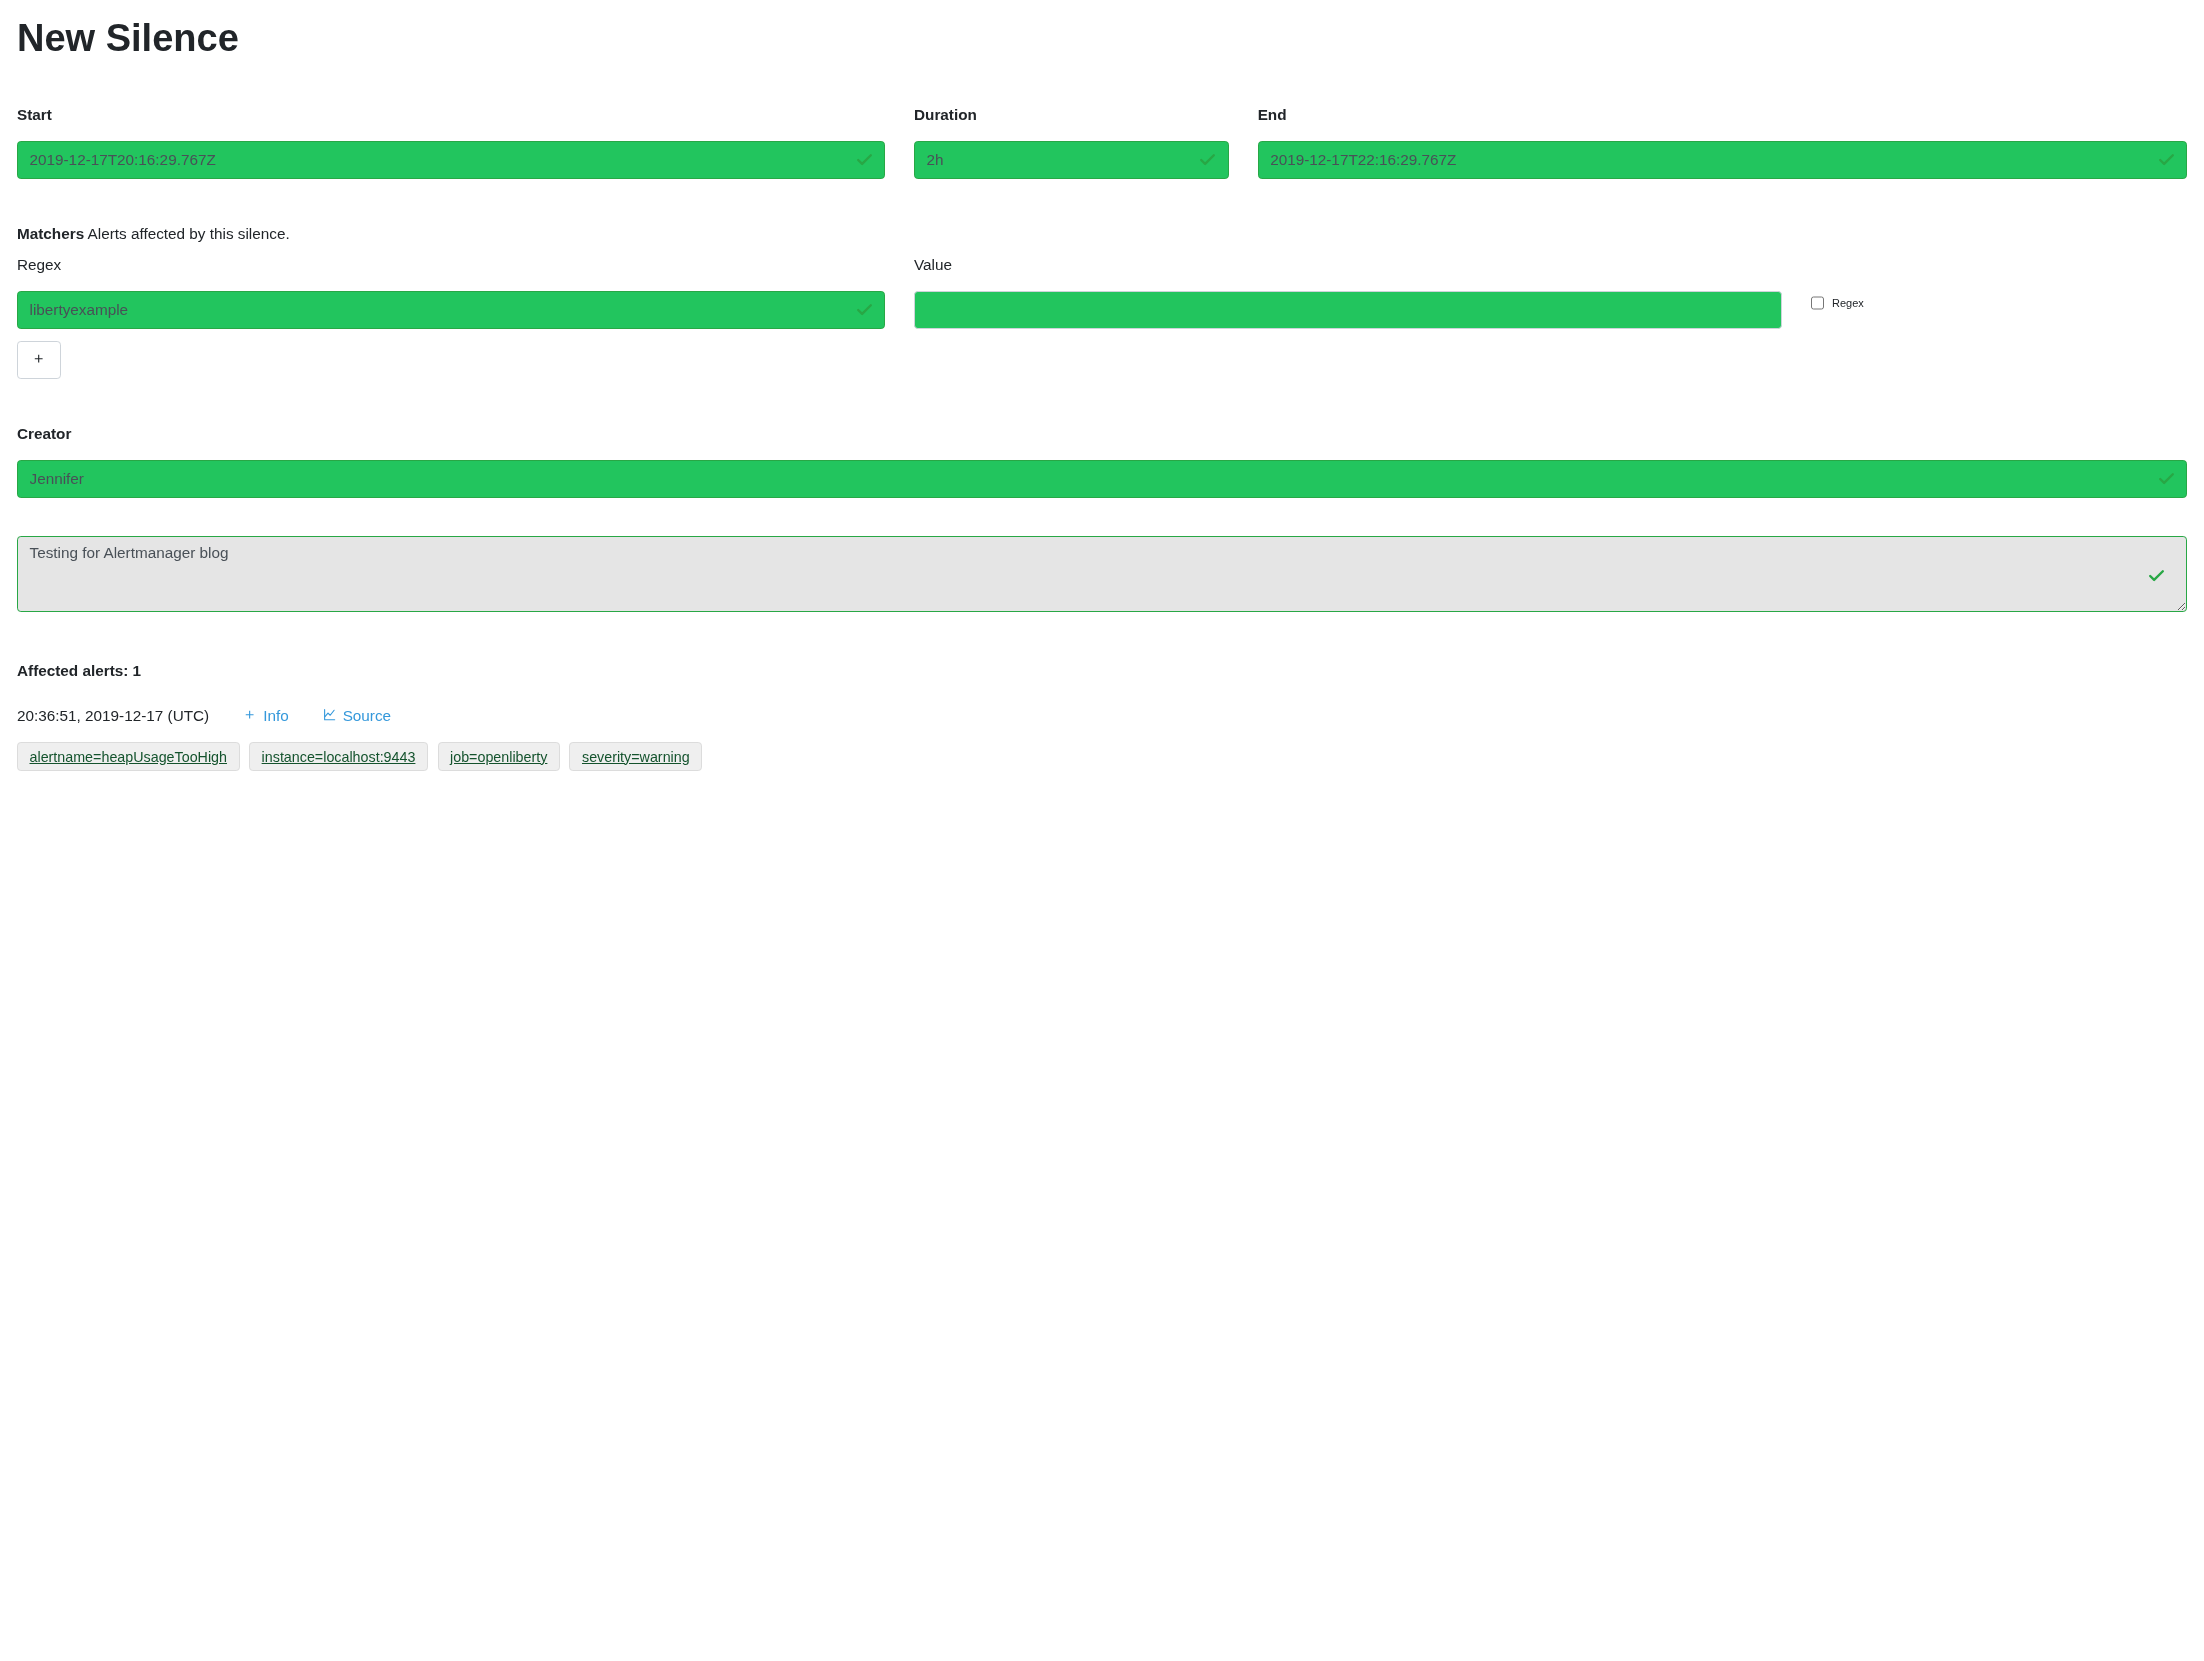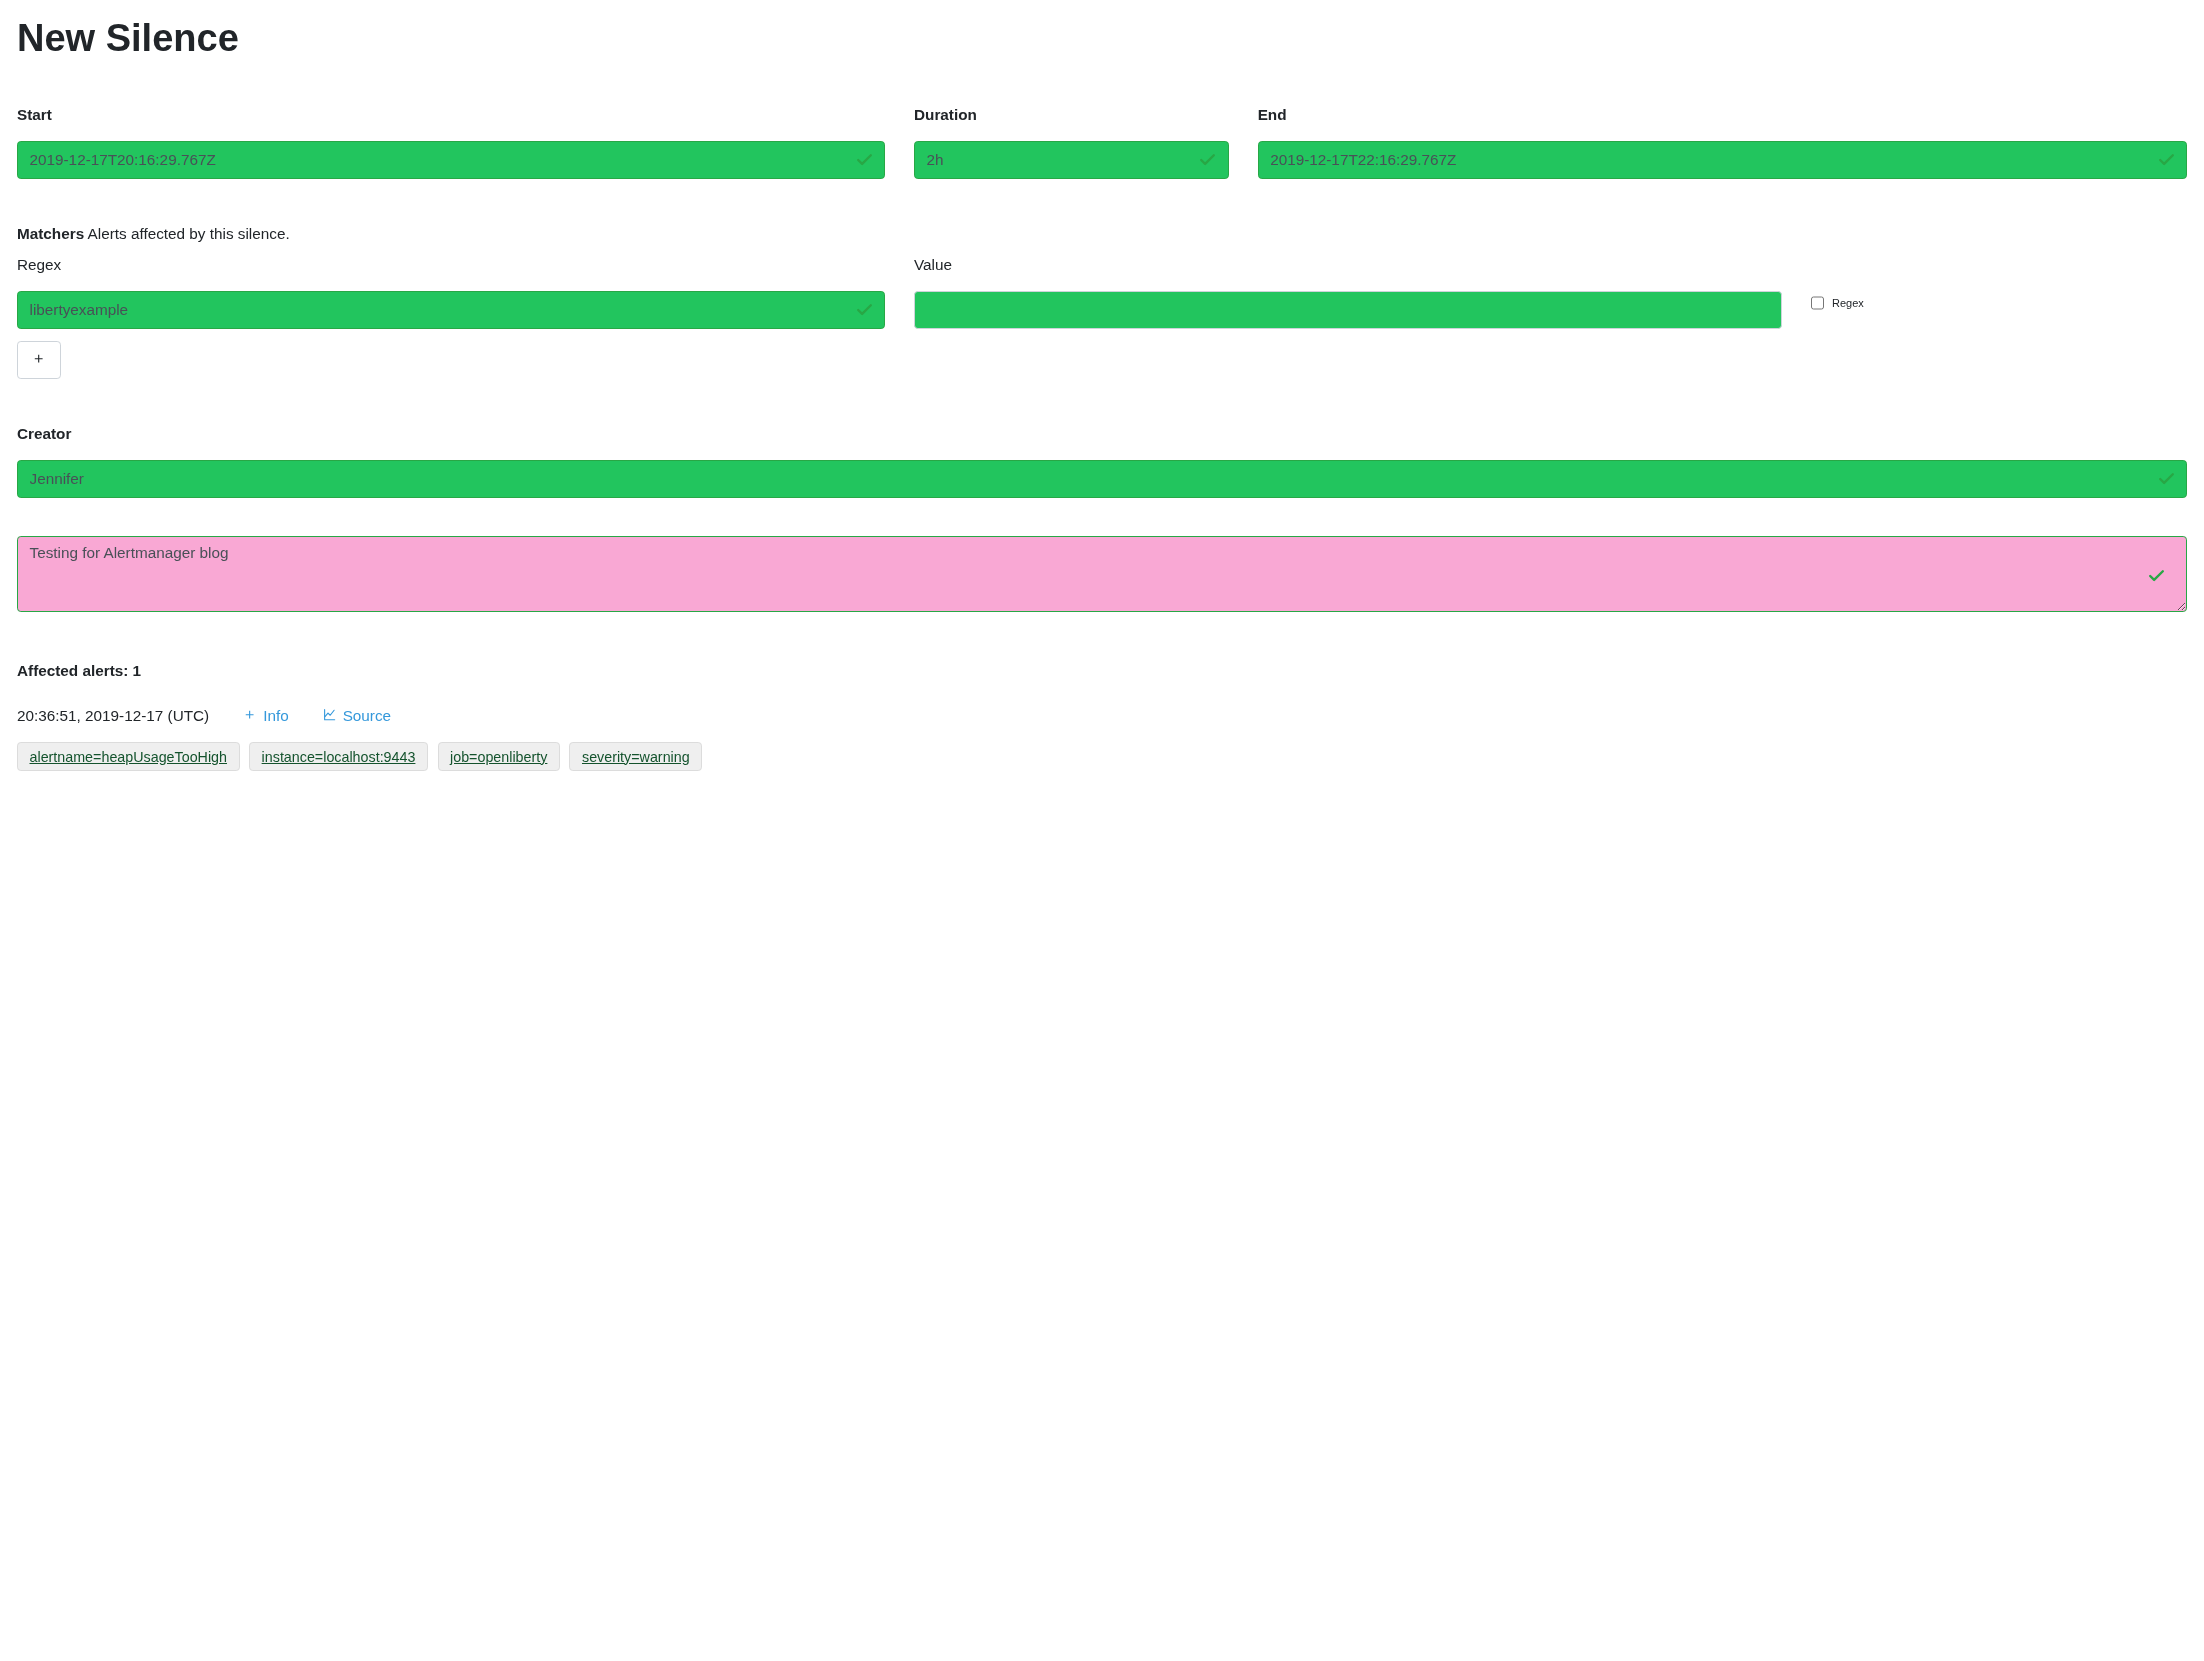--- a/index.html
+++ b/index.html
@@ -67,21 +67,21 @@
     .form-input.is-valid {
       border-color: #28a745;
     }
     .form-textarea {
       width: 100%;
       padding: 7.6px 38px 7.6px 11.5px;
       font-size: 15.3px;
       border: 1px solid #ced4da;
       border-radius: 3.8px;
       color: #495057;
-      background: #f9a8d4;
+      background: #e5e5e5;
       font-family: inherit;
       resize: both;
       min-height: 76px;
     }
     .form-textarea.is-valid {
       border-color: #28a745;
     }
     .check-icon {
       position: absolute;
       right: 11.5px;

